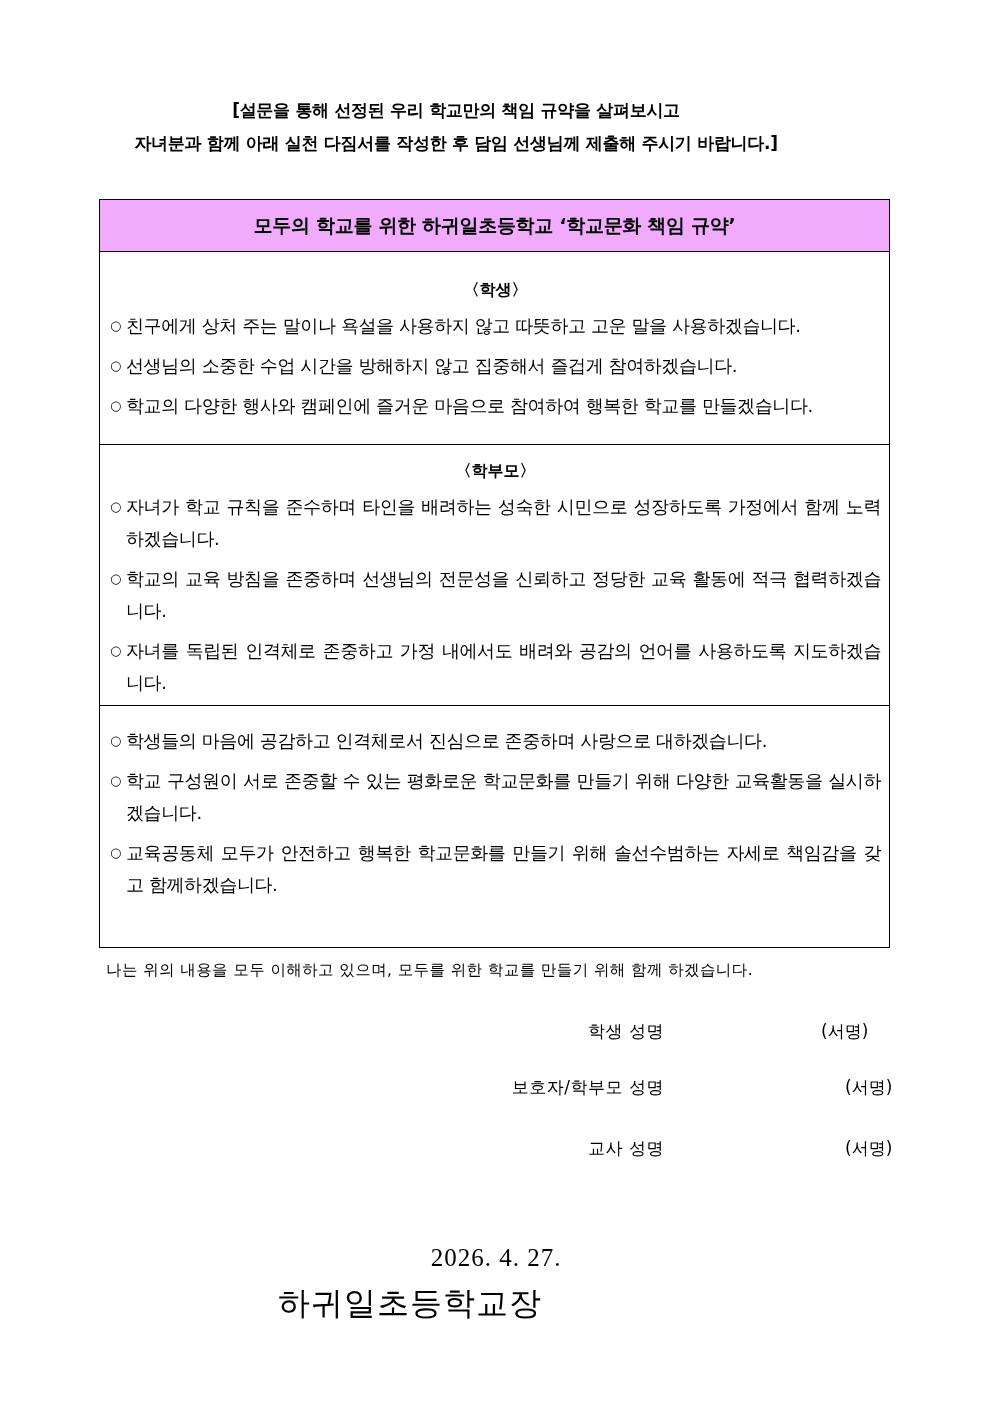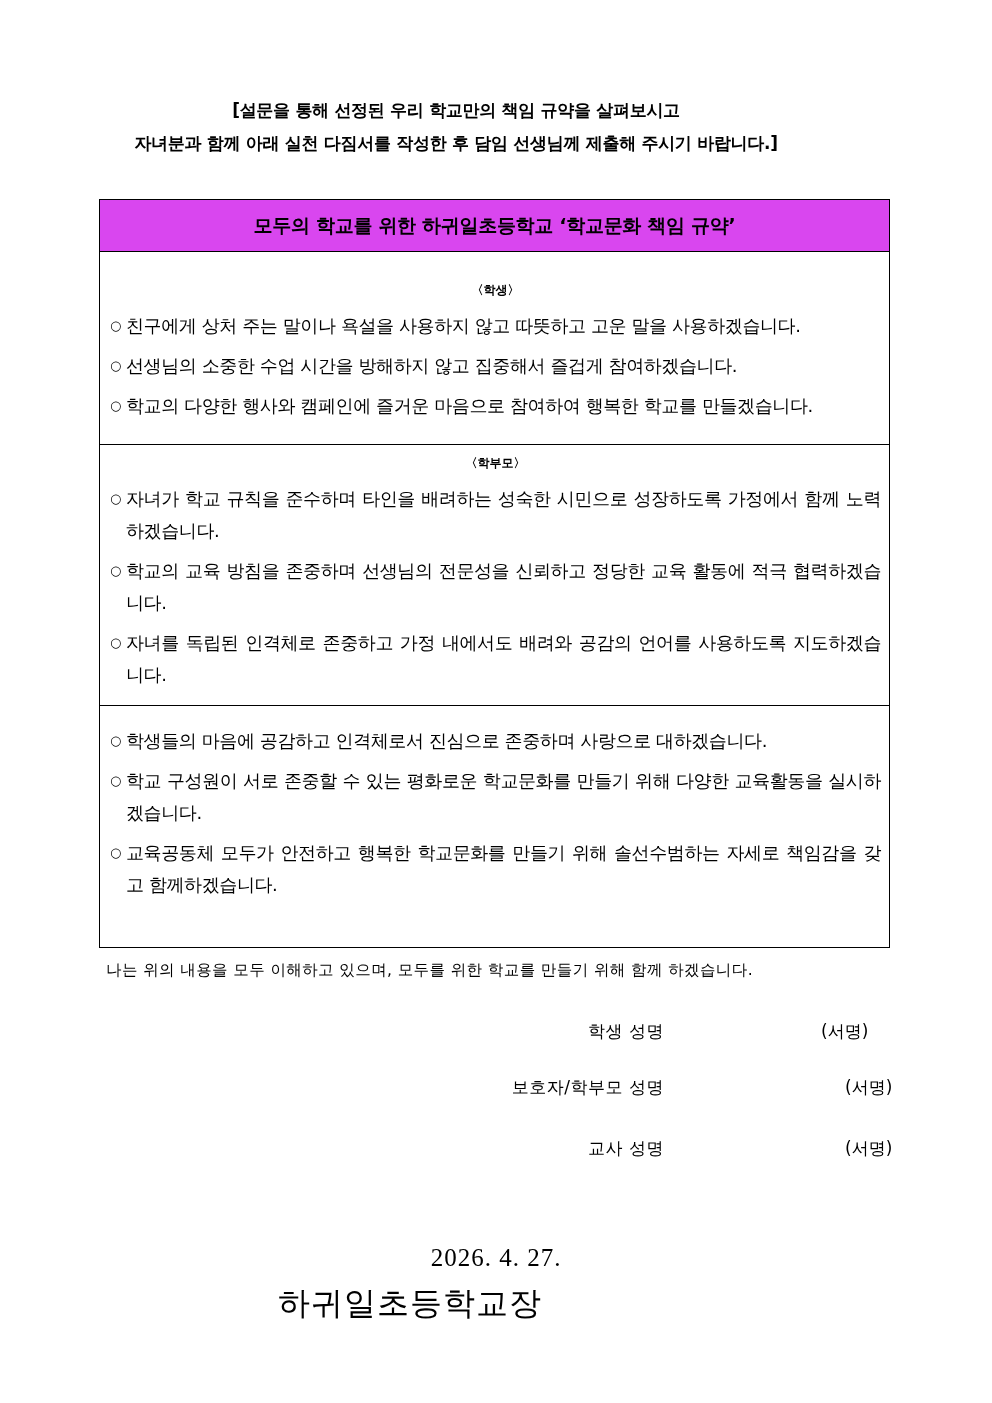--- a/index.html
+++ b/index.html
@@ -31,44 +31,44 @@
     .pledge-table {
       position: absolute;
       top: 199px;
       left: 99px;
       width: 791px;
       border: 1.5px solid #000;
       box-sizing: border-box;
     }
     .table-header {
       height: 51px;
-      background: #d946ef;
+      background: #f0abfc;
       border-bottom: 1.5px solid #000;
       display: flex;
       align-items: center;
       justify-content: center;
       font-size: 19px;
       font-weight: bold;
       letter-spacing: -0.3px;
       white-space: nowrap;
     }
     .section {
       box-sizing: border-box;
       padding: 0 8px 0 10px;
     }
     .section + .section {
       border-top: 1.5px solid #000;
     }
     .section.students { height: 192px; padding-top: 24px; }
-    .section.parents  { height: 261px; padding-top: 4px; }
+    .section.parents  { height: 261px; padding-top: 12px; }
     .section.teachers { height: 242px; padding-top: 19px; }
 
     .section-title {
       text-align: center;
-      font-size: 12px;
+      font-size: 16px;
       font-weight: bold;
       line-height: 28px;
       margin-bottom: 6px;
     }
     .items { list-style: none; margin: 0; padding: 0; }
     .item {
       display: flex;
       font-size: 18px;
       line-height: 32px;
       margin-bottom: 8px;

